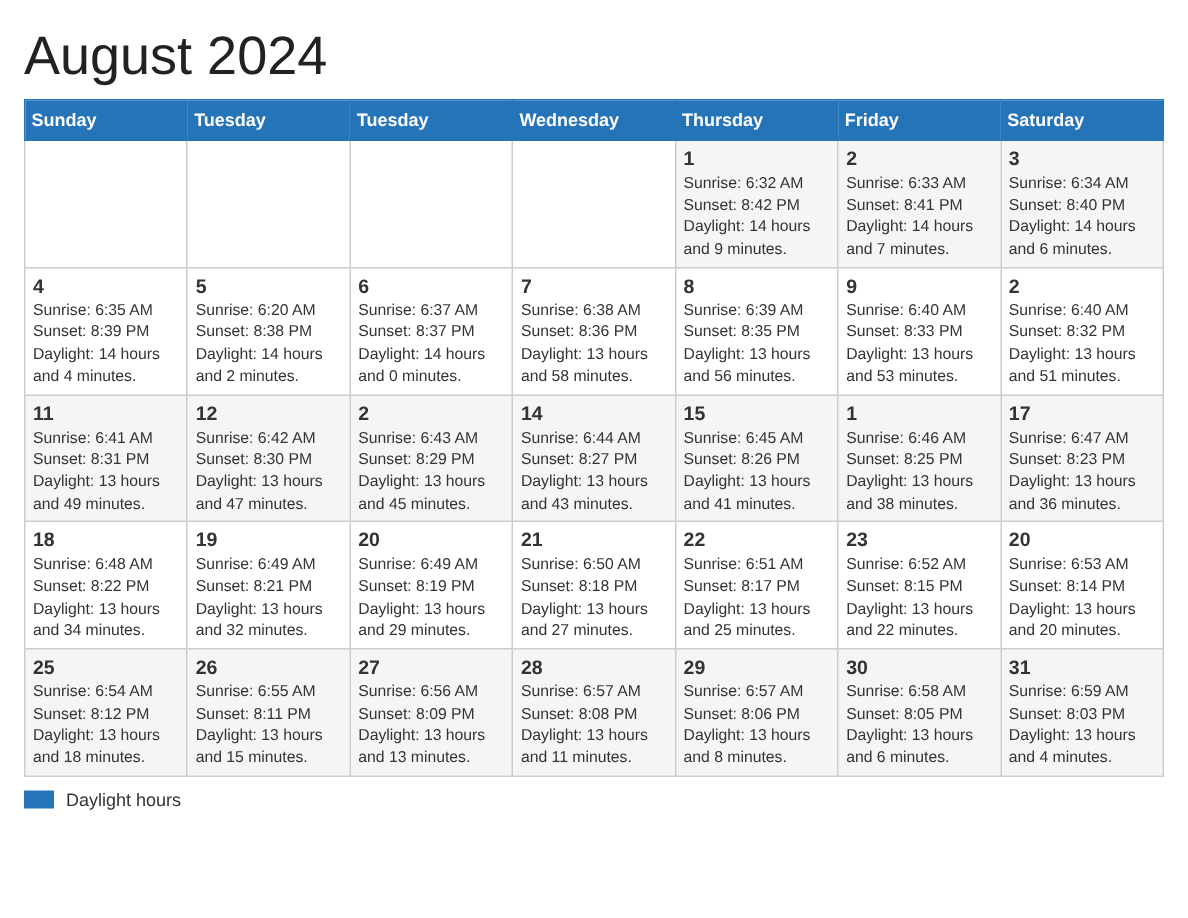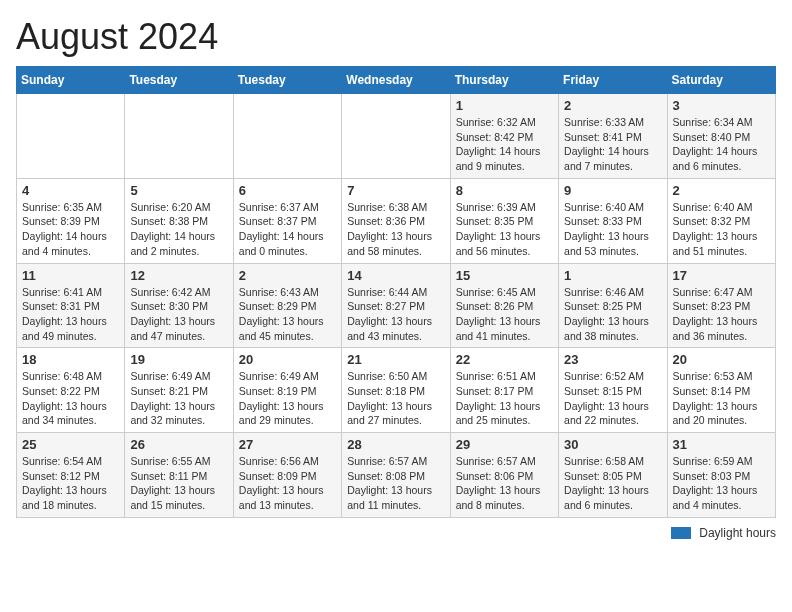--- a/index.html
+++ b/index.html
@@ -86,21 +86,20 @@
     .empty-cell {
       background: #fff !important;
     }
     .legend {
       display: flex;
       align-items: center;
       gap: 8px;
       margin-top: 8px;
       font-size: 12px;
       color: #333;
-      justify-content: flex-end;
     }
     .legend-box {
       width: 20px;
       height: 12px;
       background: #2574b8;
       display: inline-block;
     }
   </style>
 </head>
 <body>

